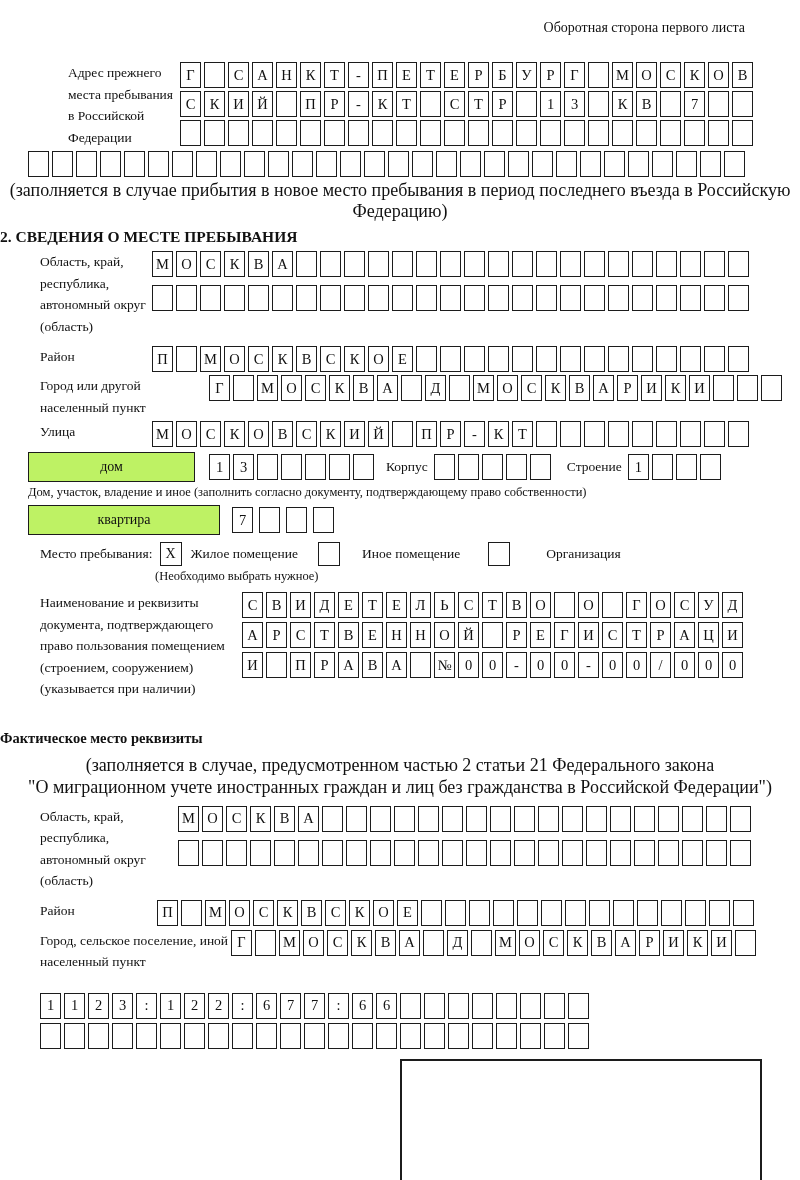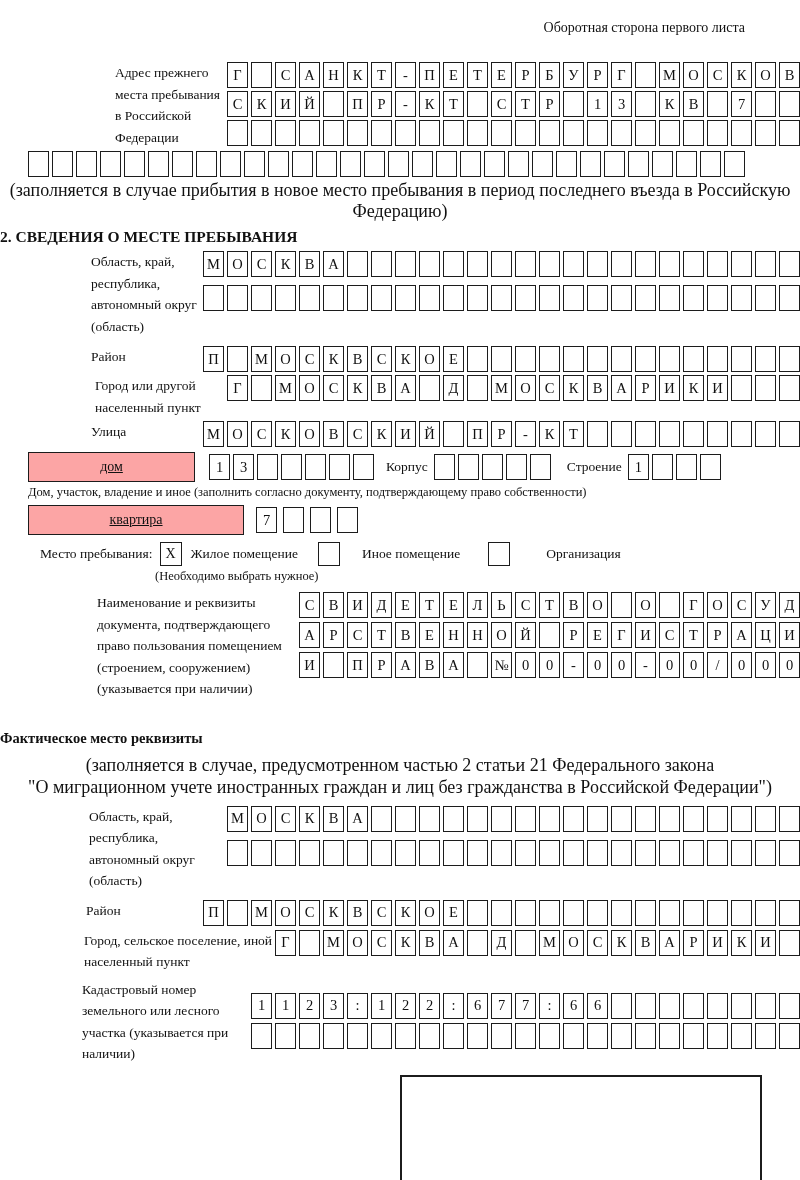--- a/index.html
+++ b/index.html
@@ -2,36 +2,36 @@
 <html><head>
 <meta charset="utf-8">
 <style>
   html,body { margin:0; padding:0; background:#ffffff; }
   .page {
     position:relative; width:800px; height:1180px; background:#fff;
     font-family:"Liberation Serif", serif; color:#111; overflow:hidden;
   }
   .header-note { text-align:right; margin:20px 55px 0 0; font-size:14px; }
 
-  .field { display:flex; align-items:flex-start;justify-content:flex-end; }
+  .field { display:flex; align-items:flex-start; }
   .flabel { font-size:13.5px; line-height:21.5px; flex:0 0 auto; }
   .cellcol { display:flex; flex-direction:column; gap:3px; }
   .cells { display:flex; gap:3px; }
   .cell {
     width:21px; height:26px; box-sizing:border-box; border:1.7px solid #1c1c1c;
     display:flex; align-items:center; justify-content:center;
     font-size:14.5px; line-height:1; background:#fff;
   }
   .note-c { text-align:center; font-size:18px; margin-top:3px; }
   .note-l { font-size:12.5px; margin:3px 0 0 28px; }
   .title-c { text-align:left; font-weight:bold; font-size:15.5px; }
 
   .widebox {
     box-sizing:border-box; border:1.7px solid #1c1c1c; height:30px;
-    display:flex; align-items:center; justify-content:center; font-size:14px; background:#fca5a5;text-decoration:underline;
+    display:flex; align-items:center; justify-content:center; font-size:14px; background:#bef264;
   }
   .inline-row { display:flex; align-items:center; }
   .inline-label { font-size:13.5px; }
 
   .chkcell {
     width:22px; height:24px; box-sizing:border-box; border:1.7px solid #1c1c1c;
     display:flex; align-items:center; justify-content:center; font-size:14px; background:#fff;
   }
 
   .stamp-wrap { margin:10px 0 0 400px; width:362px; }
@@ -247,21 +247,21 @@
         <span class="cell"></span>
         <span class="cell"></span>
         <span class="cell"></span>
         <span class="cell"></span>
         <span class="cell"></span>
         <span class="cell"></span>
         <span class="cell"></span>
       </div>
   </div>
 
-  <div class="field" style="margin:3px 0 0 40px;">
+  <div class="field" style="margin:3px 0 0 40px;gap:37px;">
     <div class="flabel" style="width:132px;">Город или другой населенный пункт</div>
     <div class="cells">
         <span class="cell">Г</span>
         <span class="cell"></span>
         <span class="cell">М</span>
         <span class="cell">О</span>
         <span class="cell">С</span>
         <span class="cell">К</span>
         <span class="cell">В</span>
         <span class="cell">А</span>
@@ -338,21 +338,21 @@
     <div class="cells">
         <span class="cell">1</span>
         <span class="cell"></span>
         <span class="cell"></span>
         <span class="cell"></span>
       </div>
   </div>
   <div class="note-l">Дом, участок, владение и иное (заполнить согласно документу, подтверждающему право собственности)</div>
 
   <div class="inline-row" style="margin:5px 0 0 28px;">
-    <div class="widebox" style="width:216px;">квартира</div>
+    <div class="widebox" style="width:192px;">квартира</div>
     <div class="cells" style="margin-left:12px; gap:6px;">
         <span class="cell">7</span>
         <span class="cell"></span>
         <span class="cell"></span>
         <span class="cell"></span>
       </div>
   </div>
 
   <div class="inline-row" style="margin:7px 0 0 40px;">
     <div class="inline-label">Место пребывания:</div>
@@ -555,21 +555,20 @@
         <span class="cell">А</span>
         <span class="cell">Р</span>
         <span class="cell">И</span>
         <span class="cell">К</span>
         <span class="cell">И</span>
         <span class="cell"></span>
       </div>
   </div>
 
   <div class="field" style="margin:6px 0 0 40px;">
-    <div class="flabel" style="width:169px;">Кадастровый номер земельного или лесного участка (указывается при наличии)</div>
     <div class="cellcol" style="gap:4px; margin-top:14px;">
       <div class="cells">
           <span class="cell">1</span>
           <span class="cell">1</span>
           <span class="cell">2</span>
           <span class="cell">3</span>
           <span class="cell">:</span>
           <span class="cell">1</span>
           <span class="cell">2</span>
           <span class="cell">2</span>

